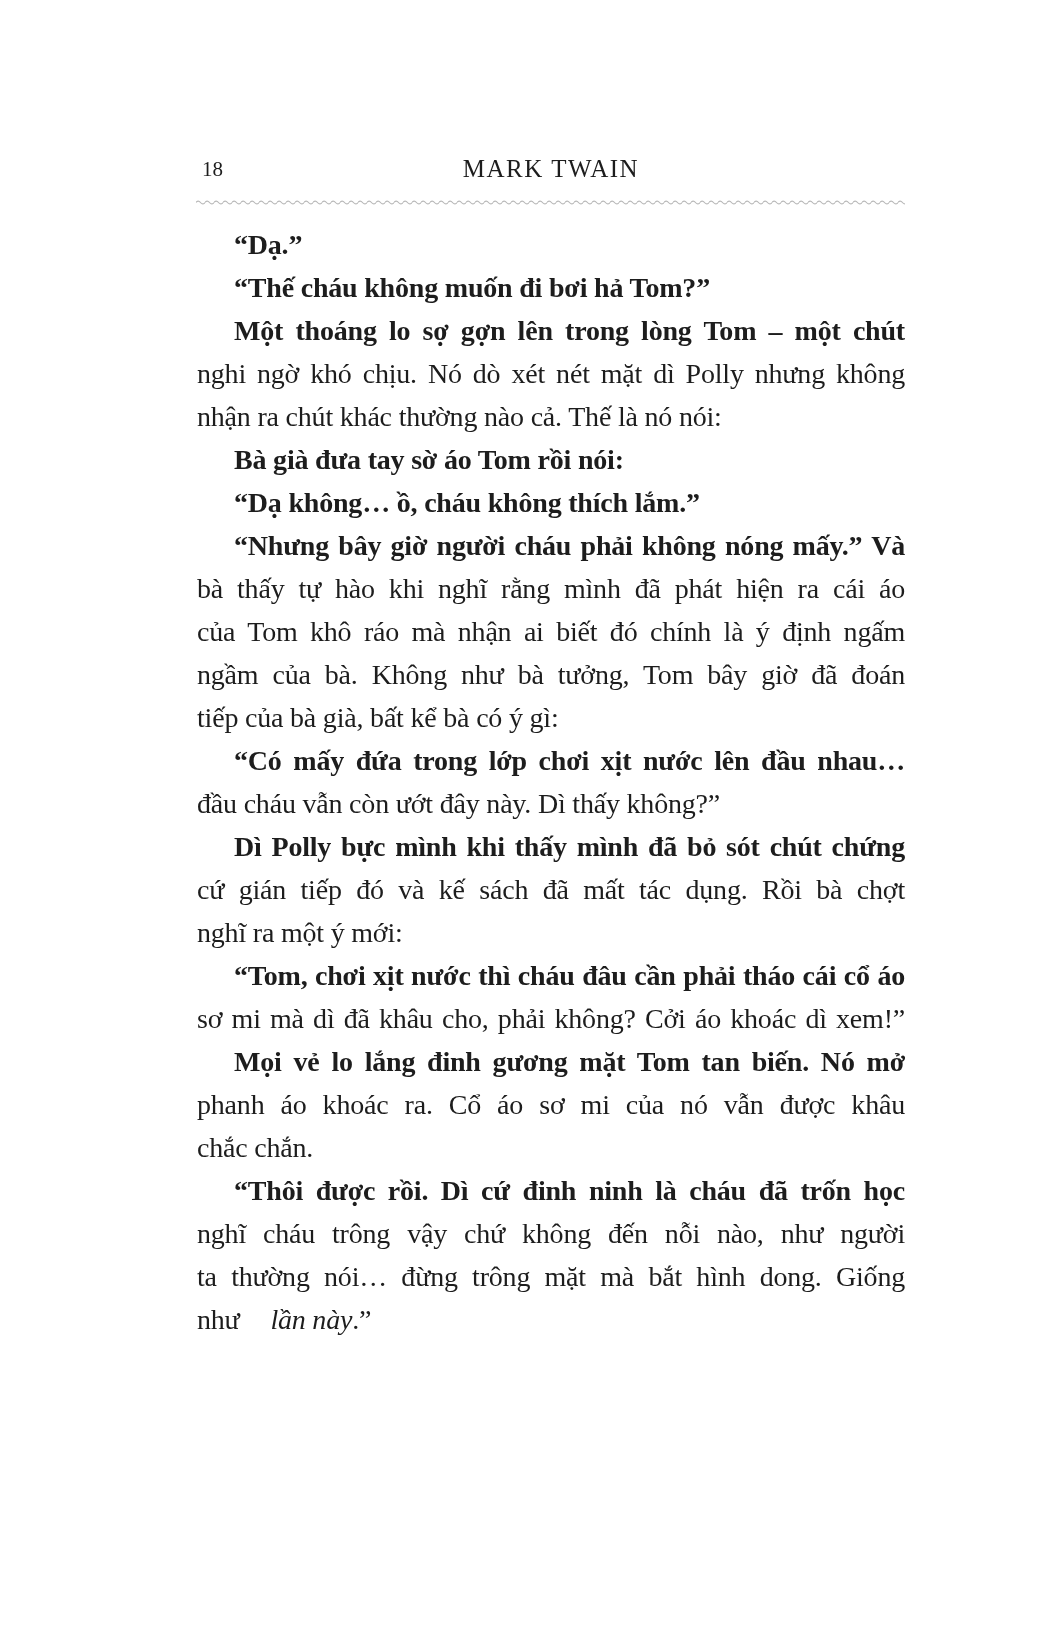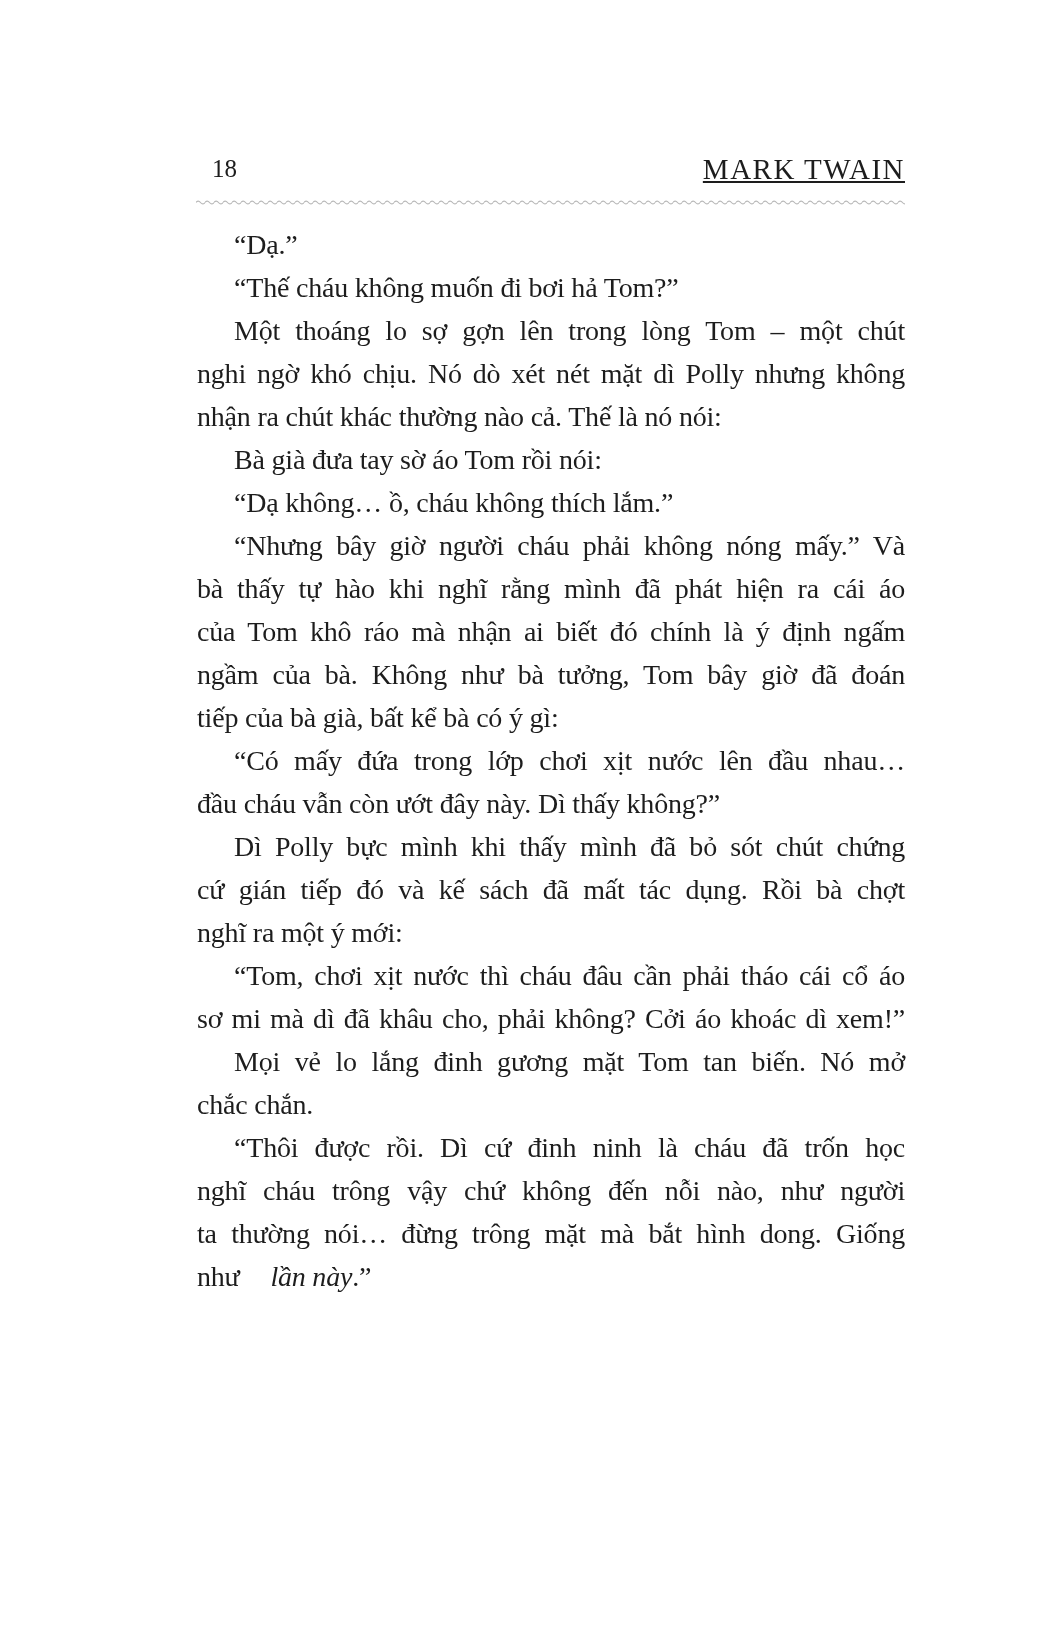--- a/index.html
+++ b/index.html
@@ -9,39 +9,39 @@
     background: #ffffff;
     font-family: "Liberation Serif", "DejaVu Serif", serif;
     color: #1d1d1d;
     position: relative;
     overflow: hidden;
   }
   .page { position: absolute; inset: 0; background: #ffffff; }
 
   .header { position: absolute; left: 197px; top: 152px; width: 708px; height: 34px; }
   .pagenum {
-    position: absolute; left: 15px; top: 0;
-    font-size: 25px; line-height: 34px;
+    position: absolute; left: 5px; top: 0;
+    font-size: 21px; line-height: 34px;
   }
   .running {
-    display: block; text-align: right;
-    font-size: 29px; line-height: 34px; letter-spacing: 1.5px; text-decoration: underline;
+    display: block; text-align: center;
+    font-size: 25px; line-height: 34px; letter-spacing: 1.5px;
   }
 
   .divider { position: absolute; left: 196px; top: 198px; }
 
   .text { position: absolute; left: 197px; top: 223px; width: 708px; }
   .ln {
     font-size: 28px;
     line-height: 43px;
     height: 43px;
     white-space: nowrap;
     letter-spacing: -0.2px;
   }
-  .ln.in { text-indent: 37px; }
+  .ln.in { text-indent: 37px; font-weight: bold; }
   .ln.j  { text-align: justify; text-align-last: justify; }
   .it    { font-style: italic; margin-left: 24px; }
 </style>
 </head>
 <body>
 
 <div class="page">
 
   <div class="header">
     <span class="pagenum">18</span>
@@ -71,20 +71,21 @@
     <div class="ln j">ngầm của bà. Không như bà tưởng, Tom bây giờ đã đoán</div>
     <div class="ln">tiếp của bà già, bất kể bà có ý gì:</div>
     <div class="ln in j">“Có mấy đứa trong lớp chơi xịt nước lên đầu nhau…</div>
     <div class="ln">đầu cháu vẫn còn ướt đây này. Dì thấy không?”</div>
     <div class="ln in j">Dì Polly bực mình khi thấy mình đã bỏ sót chút chứng</div>
     <div class="ln j">cứ gián tiếp đó và kế sách đã mất tác dụng. Rồi bà chợt</div>
     <div class="ln">nghĩ ra một ý mới:</div>
     <div class="ln in j">“Tom, chơi xịt nước thì cháu đâu cần phải tháo cái cổ áo</div>
     <div class="ln j">sơ mi mà dì đã khâu cho, phải không? Cởi áo khoác dì xem!”</div>
     <div class="ln in j">Mọi vẻ lo lắng đinh gương mặt Tom tan biến. Nó mở</div>
+    <div class="ln j">phanh áo khoác ra. Cổ áo sơ mi của nó vẫn được khâu</div>
     <div class="ln">chắc chắn.</div>
     <div class="ln in j">“Thôi được rồi. Dì cứ đinh ninh là cháu đã trốn học</div>
     <div class="ln j">nghĩ cháu trông vậy chứ không đến nỗi nào, như người</div>
     <div class="ln j">ta thường nói… đừng trông mặt mà bắt hình dong. Giống</div>
     <div class="ln"><span>như </span><span class="it">lần này</span><span>.”</span></div>
   </div>
 
 </div>
 
 </body></html>

